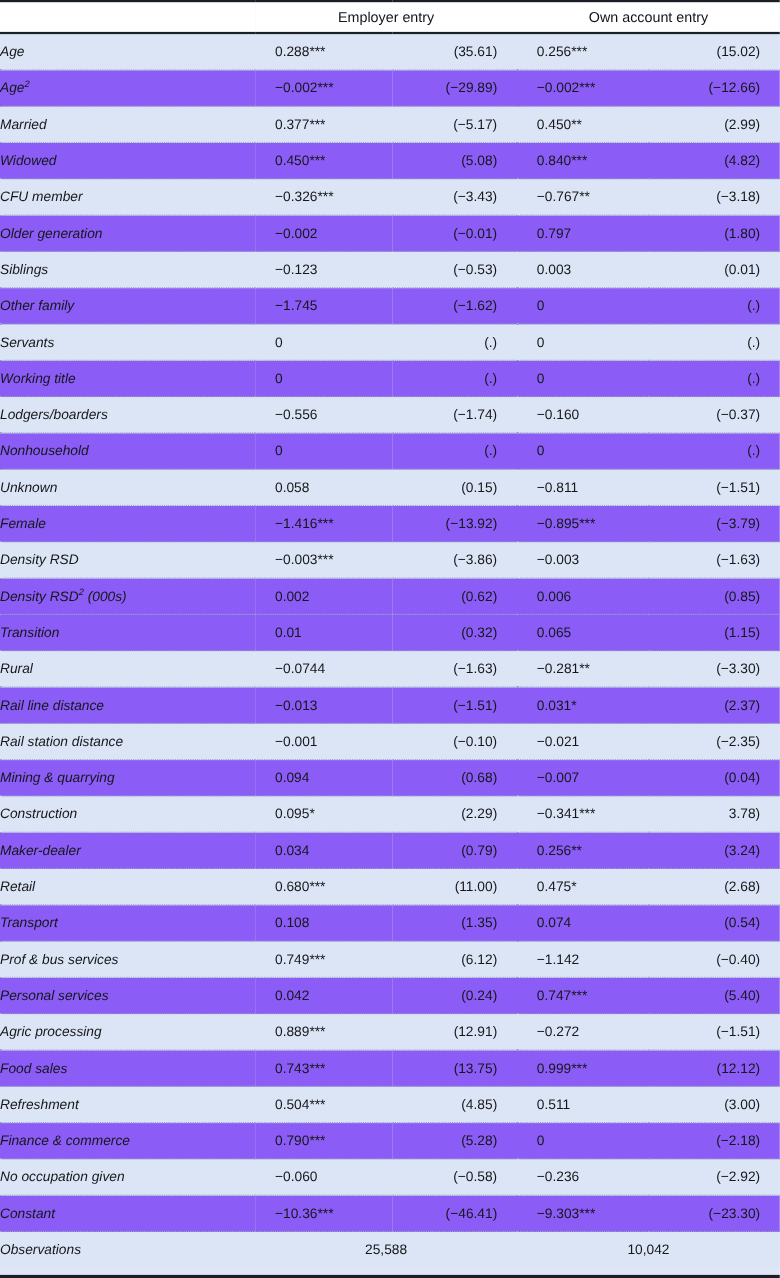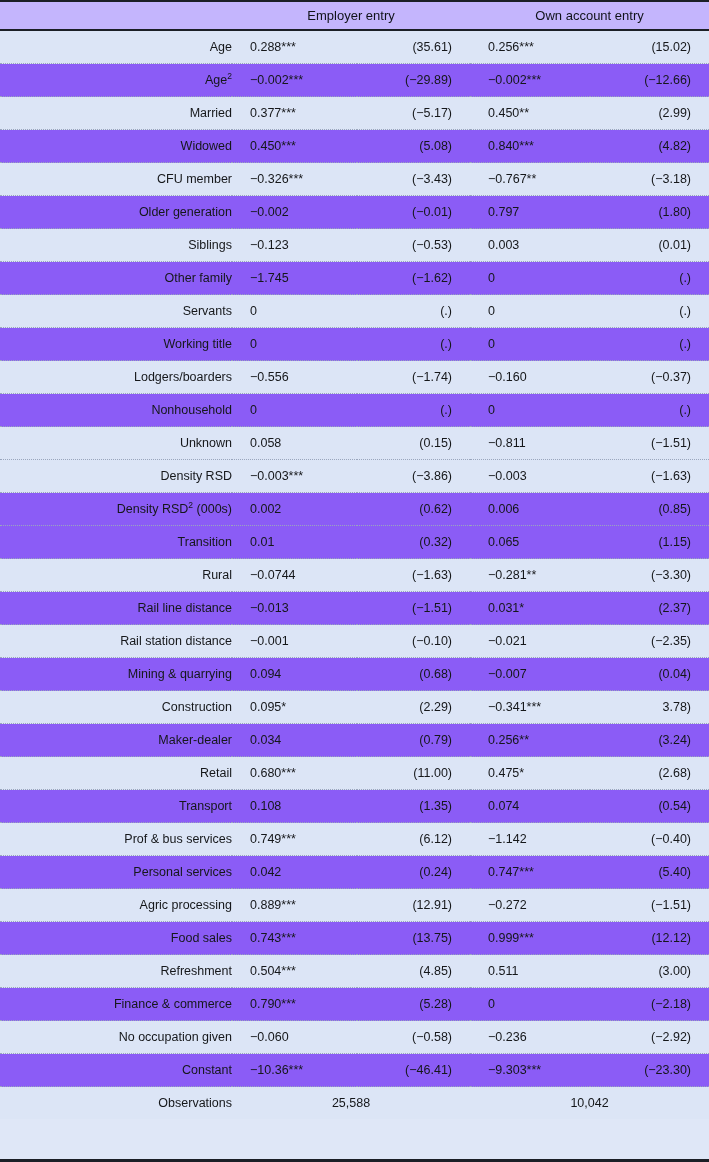--- a/index.html
+++ b/index.html
@@ -27,21 +27,21 @@
     color: #15171a;
   }
   table.reg-table col.c-label  { width: 232px; }
   table.reg-table col.c-coef1  { width: 125px; }
   table.reg-table col.c-t1     { width: 113px; }
   table.reg-table col.c-coef2  { width: 120px; }
   table.reg-table col.c-t2     { width: 119px; }
 
   
   thead tr.header-row {
-    background: #c4b5fd;
+    background: #ffffff;
     padding-left: 12px;
   }
   thead tr.header-row th {
     padding: 0;
     height: 27px;
     font-weight: normal;
     font-size: 13px;
     color: #10131a;
     border-top: 2.5px solid #1b1f26;
     border-bottom: 2.5px solid #1b1f26;
@@ -64,22 +64,23 @@
     vertical-align: middle;
     border-bottom: 1px dotted #9aa6bd;
     height: 32px;
     line-height: 32px;
   }
   tbody tr.data-row:last-child td {
     border-bottom: none;
   }
 
   td.cell-label {
-    text-align: right;
+    text-align: left;
     white-space: nowrap;
+    font-style: italic;
   }
   td.cell-coef {
     text-align: left;
     padding-left: 18px;
   }
   td.cell-t {
     text-align: right;
     padding-right: 18px;
   }
   td.cell-wide {
@@ -210,20 +211,27 @@
           <td class="cell-coef">0</td>
           <td class="cell-t">(.)</td>
         </tr>
         <tr class="data-row odd">
           <td class="cell-label">Unknown</td>
           <td class="cell-coef">0.058</td>
           <td class="cell-t">(0.15)</td>
           <td class="cell-coef">−0.811</td>
           <td class="cell-t">(−1.51)</td>
         </tr>
+        <tr class="data-row even">
+          <td class="cell-label">Female</td>
+          <td class="cell-coef">−1.416***</td>
+          <td class="cell-t">(−13.92)</td>
+          <td class="cell-coef">−0.895***</td>
+          <td class="cell-t">(−3.79)</td>
+        </tr>
         <tr class="data-row odd">
           <td class="cell-label">Density RSD</td>
           <td class="cell-coef">−0.003***</td>
           <td class="cell-t">(−3.86)</td>
           <td class="cell-coef">−0.003</td>
           <td class="cell-t">(−1.63)</td>
         </tr>
         <tr class="data-row even">
           <td class="cell-label">Density RSD<sup>2</sup> (000s)</td>
           <td class="cell-coef">0.002</td>

